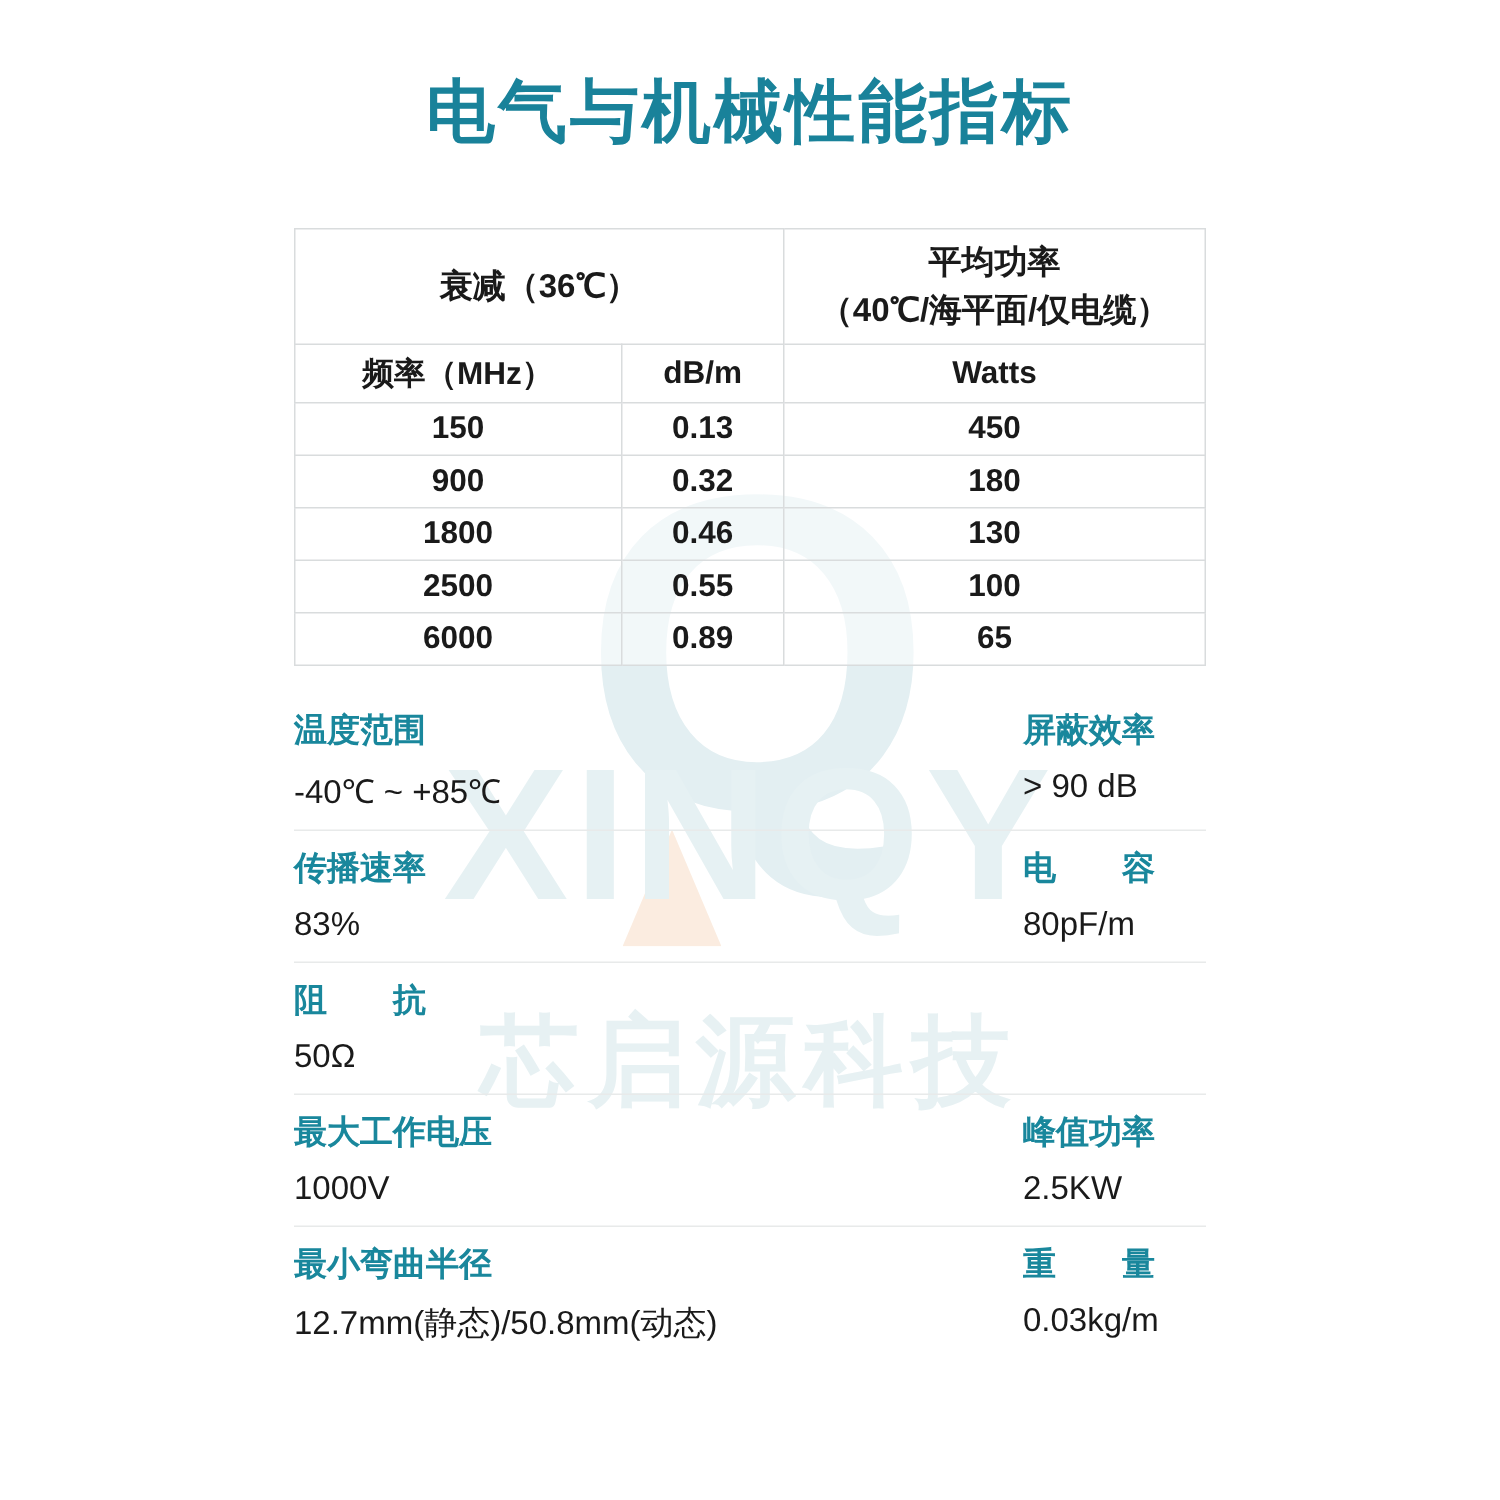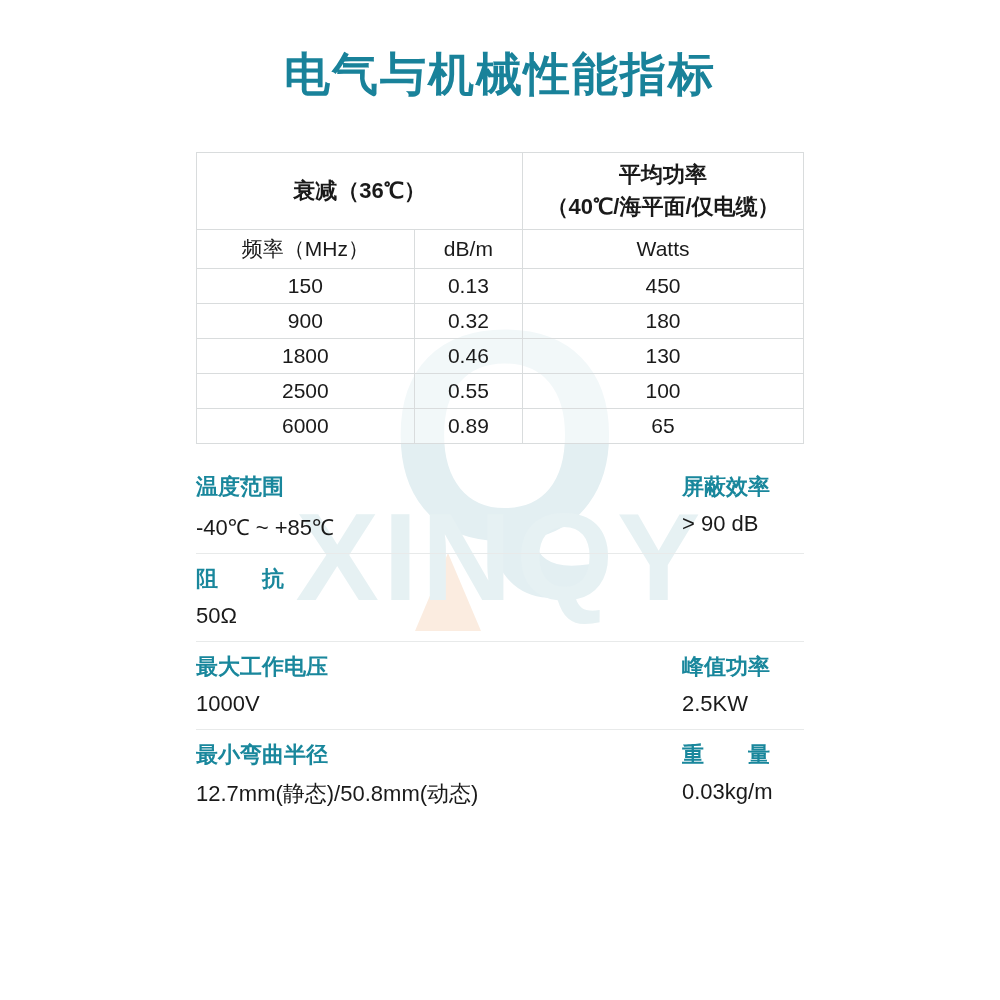--- a/index.html
+++ b/index.html
@@ -94,21 +94,21 @@
     position: absolute;
     top: 152px;
     left: 196px;
     width: 608px;
     border-collapse: collapse;
     background: rgba(255,255,255,0.55);
   }
   .spec-table td, .spec-table th {
     border: 1px solid #d9dcdd;
     text-align: center;
-    font-weight: normal;
+    font-weight: bold;
     font-size: 21px;
     color: #1a1a1a;
     padding: 0;
     height: 33px;
   }
   .spec-table .hdr-big {
     font-size: 22px;
     font-weight: bold;
     height: 76px;
     line-height: 32px;
@@ -153,20 +153,21 @@
     white-space: pre;
   }
 </style>
 </head>
 <body>
 
 <div class="watermark">
   <div class="wm-q">Q</div>
   <div class="wm-accent"></div>
   <div class="wm-xinqy">XINQY</div>
+  <div class="wm-cn">芯启源科技</div>
 </div>
 
 <div class="page">
 
   <div class="title">电气与机械性能指标</div>
 
   <table class="spec-table">
     <tbody>
       <tr>
         <th class="hdr-big" colspan="2">衰减（36℃）</th>
@@ -214,20 +215,30 @@
       <div class="det-cell">
         <div class="det-label">温度范围</div>
         <div class="det-value">-40℃ ~ +85℃</div>
       </div>
       <div class="det-cell right">
         <div class="det-label">屏蔽效率</div>
         <div class="det-value">&gt; 90 dB</div>
       </div>
     </div>
 
+    <div class="det-row">
+      <div class="det-cell">
+        <div class="det-label">传播速率</div>
+        <div class="det-value">83%</div>
+      </div>
+      <div class="det-cell right">
+        <div class="det-label">电　　容</div>
+        <div class="det-value">80pF/m</div>
+      </div>
+    </div>
 
     <div class="det-row">
       <div class="det-cell">
         <div class="det-label">阻　　抗</div>
         <div class="det-value">50Ω</div>
       </div>
     </div>
 
     <div class="det-row">
       <div class="det-cell">

